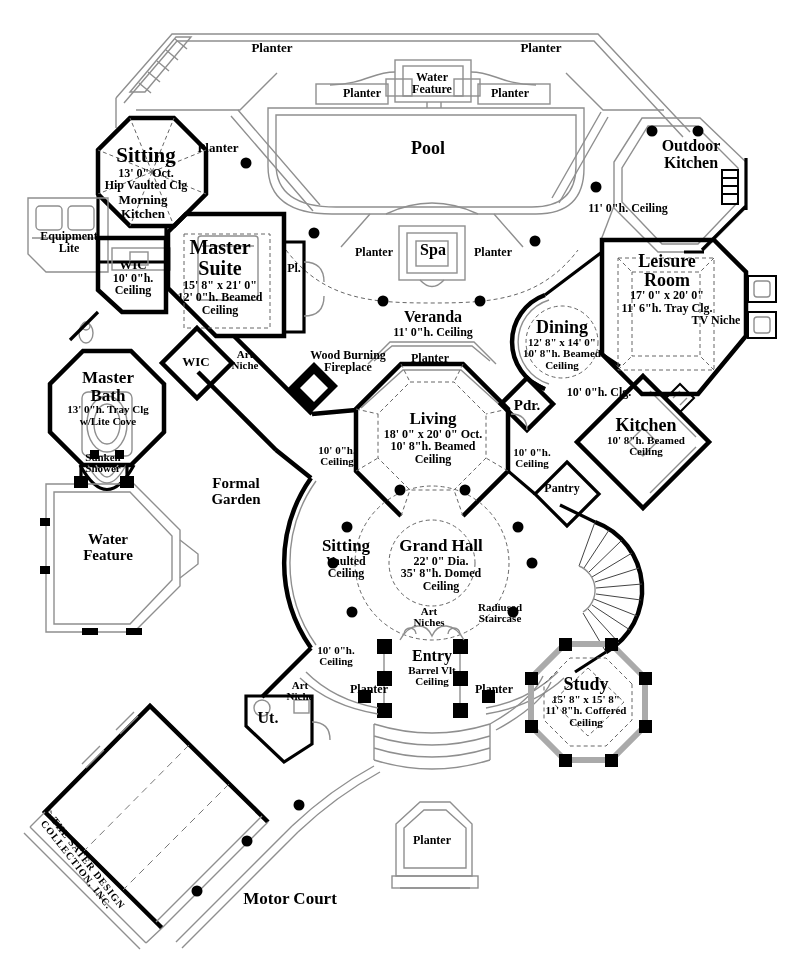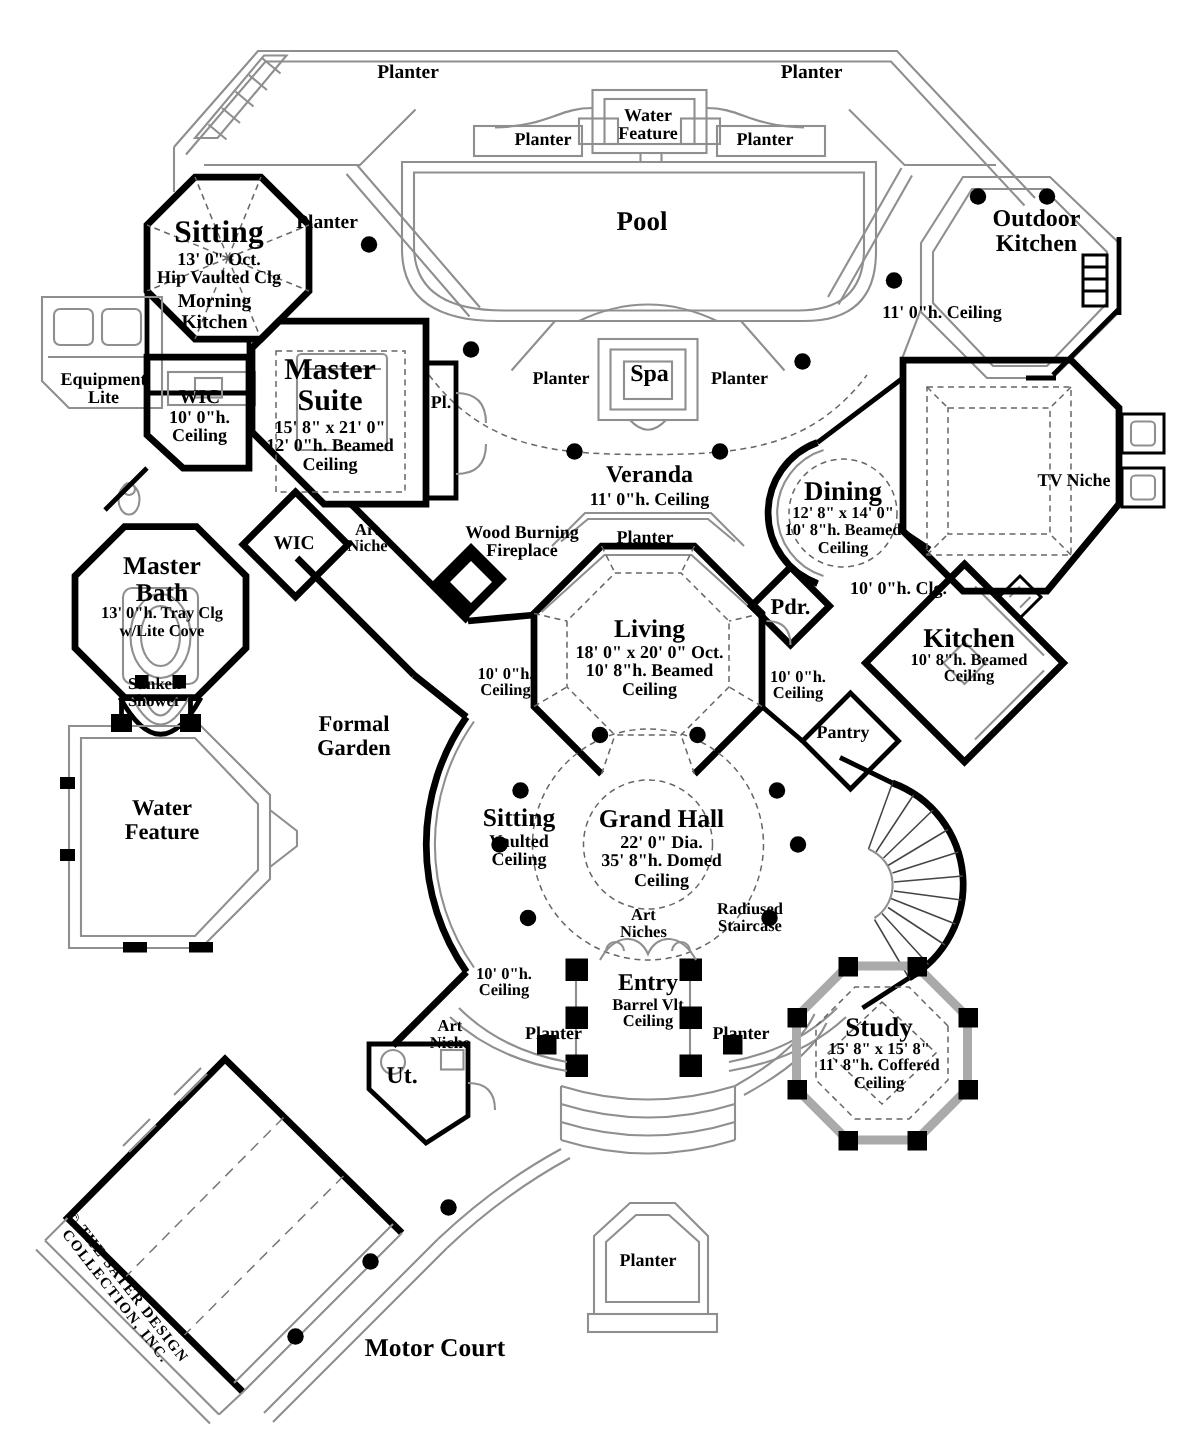--- a/index.html
+++ b/index.html
@@ -271,21 +271,21 @@
   <div>Morning</div>
   <div>Kitchen</div>
 </div>
 
 <div class="lbl s16" style="left:691px;top:155px">
   <div>Outdoor</div>
   <div>Kitchen</div>
 </div>
 <div class="lbl s12" style="left:628px;top:208px">11' 0"h. Ceiling</div>
 
-<div class="lbl s12" style="left:69px;top:259px">
+<div class="lbl s12" style="left:69px;top:242px">
   <div>Equipment</div>
   <div>Lite</div>
 </div>
 
 <div class="lbl" style="left:133px;top:277px">
   <div class="s13">WIC</div>
   <div class="s12">10' 0"h.</div>
   <div class="s12">Ceiling</div>
 </div>
 
@@ -300,20 +300,26 @@
 
 <div class="lbl s16" style="left:433px;top:250px">Spa</div>
 <div class="lbl s12" style="left:374px;top:252px">Planter</div>
 <div class="lbl s12" style="left:493px;top:252px">Planter</div>
 
 <div class="lbl" style="left:433px;top:324px">
   <div class="s16">Veranda</div>
   <div class="s12">11' 0"h. Ceiling</div>
 </div>
 
+<div class="lbl" style="left:667px;top:283px">
+  <div class="s18">Leisure</div>
+  <div class="s18">Room</div>
+  <div class="s12">17' 0" x 20' 0"</div>
+  <div class="s12">11' 6"h. Tray Clg.</div>
+</div>
 <div class="lbl s12" style="left:716px;top:320px">TV Niche</div>
 
 <div class="lbl" style="left:562px;top:345px">
   <div class="s18">Dining</div>
   <div class="s11">12' 8" x 14' 0"</div>
   <div class="s11">10' 8"h. Beamed</div>
   <div class="s11">Ceiling</div>
 </div>
 
 <div class="lbl" style="left:108px;top:398px">

